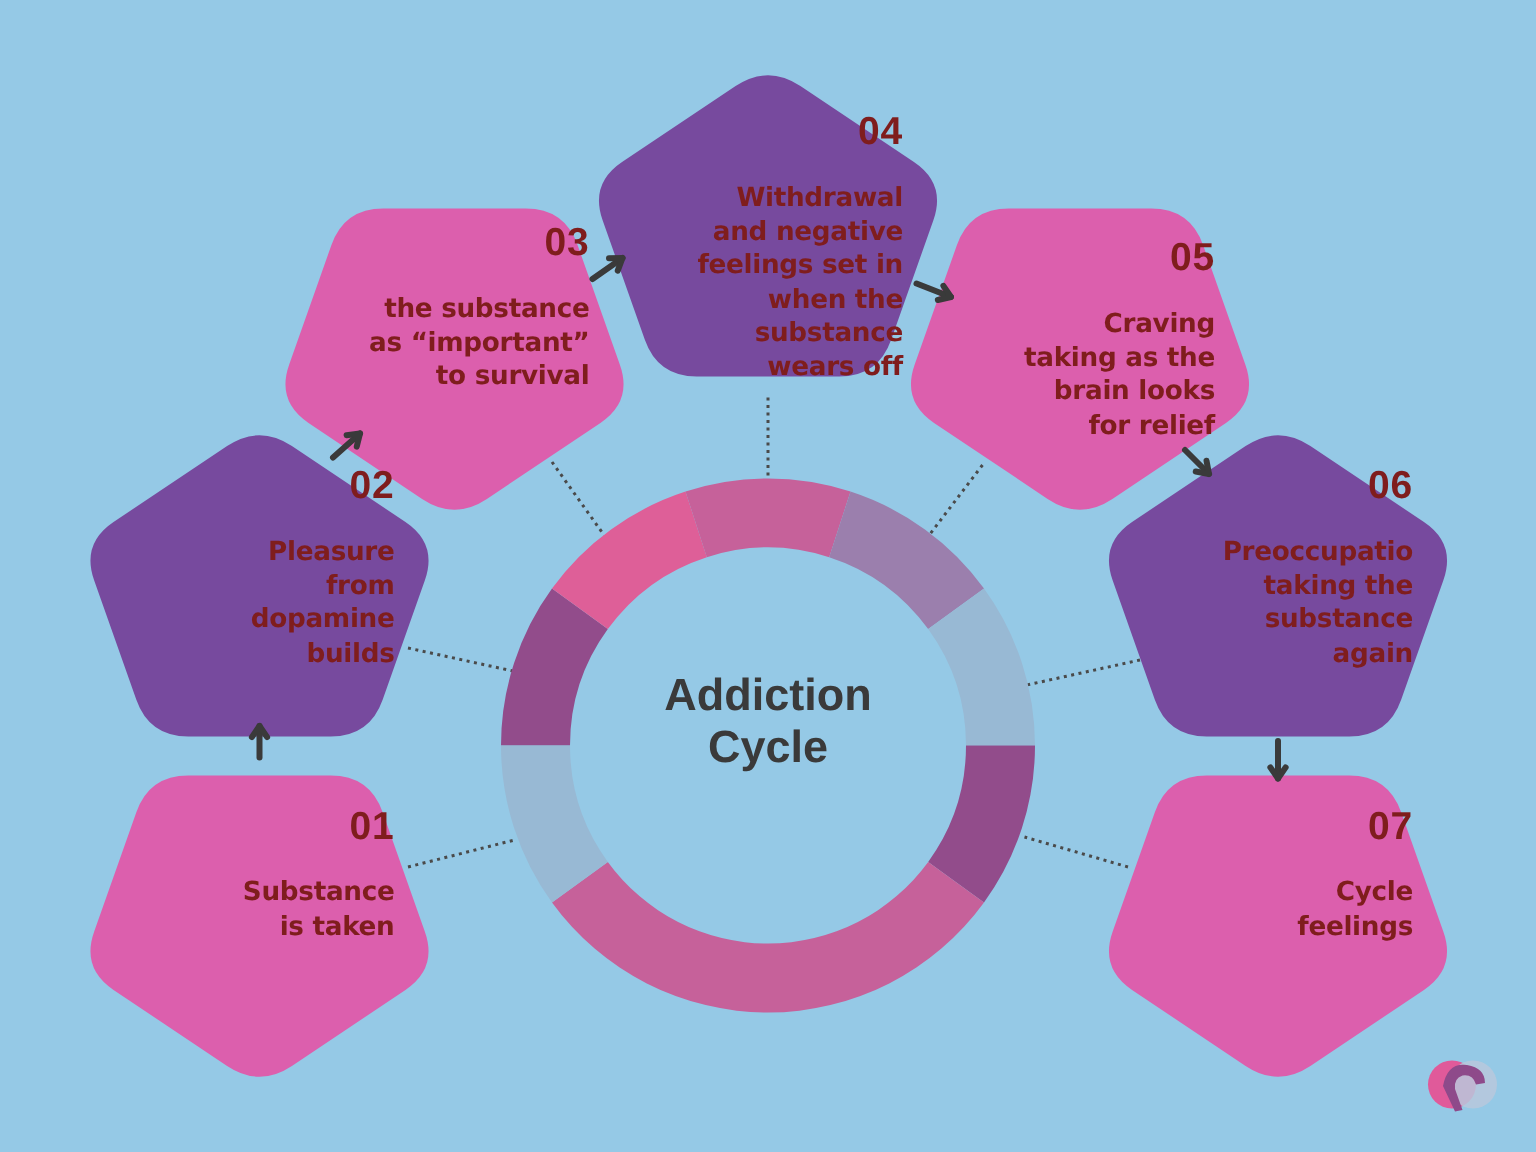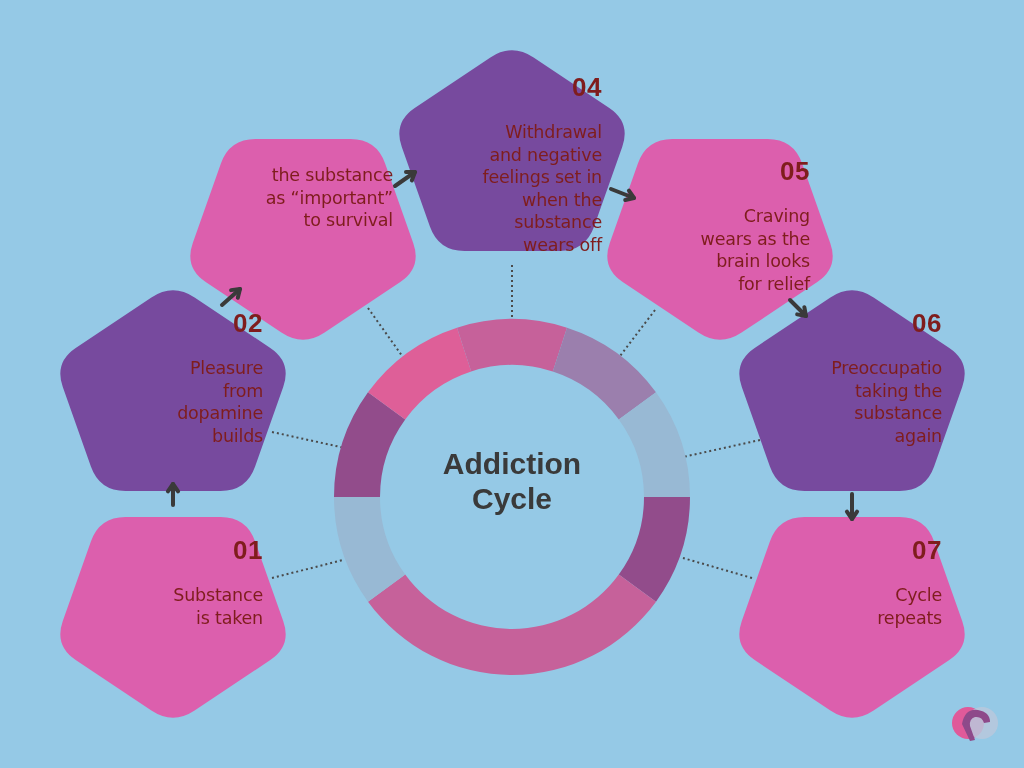--- a/index.html
+++ b/index.html
@@ -12,21 +12,21 @@
     #stage { position: absolute; left: 0; top: 0; width: 1024px; height: 768px; }
     .step-text {
       position: absolute; text-align: right; color: #7f1d1d;
     }
     .step-num {
       display: block; font-weight: bold; font-size: 26px; letter-spacing: 0.5px;
       font-family: "Liberation Sans", sans-serif;
     }
     .step-desc {
       display: block; font-size: 17.5px; line-height: 22.5px; margin-top: 18px;
-      font-family: "DejaVu Sans", sans-serif; font-weight: normal;
+      font-family: "DejaVu Sans", sans-serif; font-weight: bold;
       letter-spacing: -0.2px;
     }
     .center-title {
       position: absolute; left: 412px; top: 447px; width: 200px;
       text-align: center; color: #3a3a3a; font-weight: bold;
       font-family: "Liberation Sans", sans-serif;
       font-size: 30px; line-height: 34.5px;
     }
     .center-title span { display: block; }
   </style>
@@ -106,20 +106,21 @@
     <div class="step-text" style="left: 83px; width: 180px; top: 308px;">
       <span class="step-num">02</span>
       <span class="step-desc">
         <span style="display: block;">Pleasure</span>
         <span style="display: block;">from</span>
         <span style="display: block;">dopamine</span>
         <span style="display: block;">builds</span>
       </span>
     </div>
     <div class="step-text" style="left: 213px; width: 180px; top: 146px;">
+      <span class="step-num">03</span>
       <span class="step-desc">
         <span style="display: block;">the substance</span>
         <span style="display: block;">as “important”</span>
         <span style="display: block;">to survival</span>
       </span>
     </div>
     <div class="step-text" style="left: 422px; width: 180px; top: 72px;">
       <span class="step-num">04</span>
       <span class="step-desc">
         <span style="display: block;">Withdrawal</span>
@@ -127,39 +128,39 @@
         <span style="display: block;">feelings set in</span>
         <span style="display: block;">when the</span>
         <span style="display: block;">substance</span>
         <span style="display: block;">wears off</span>
       </span>
     </div>
     <div class="step-text" style="left: 630px; width: 180px; top: 156px;">
       <span class="step-num">05</span>
       <span class="step-desc">
         <span style="display: block;">Craving</span>
-        <span style="display: block;">wears as the</span>
+        <span style="display: block;">taking as the</span>
         <span style="display: block;">brain looks</span>
         <span style="display: block;">for relief</span>
       </span>
     </div>
     <div class="step-text" style="left: 762px; width: 180px; top: 308px;">
       <span class="step-num">06</span>
       <span class="step-desc">
         <span style="display: block;">Preoccupatio</span>
         <span style="display: block;">taking the</span>
         <span style="display: block;">substance</span>
         <span style="display: block;">again</span>
       </span>
     </div>
     <div class="step-text" style="left: 762px; width: 180px; top: 535px;">
       <span class="step-num">07</span>
       <span class="step-desc">
         <span style="display: block;">Cycle</span>
-        <span style="display: block;">repeats</span>
+        <span style="display: block;">feelings</span>
       </span>
     </div>
   </div>
 
 <div class="center-title">
   <span>Addiction</span>
   <span>Cycle</span>
 </div>
 
 </body></html>

